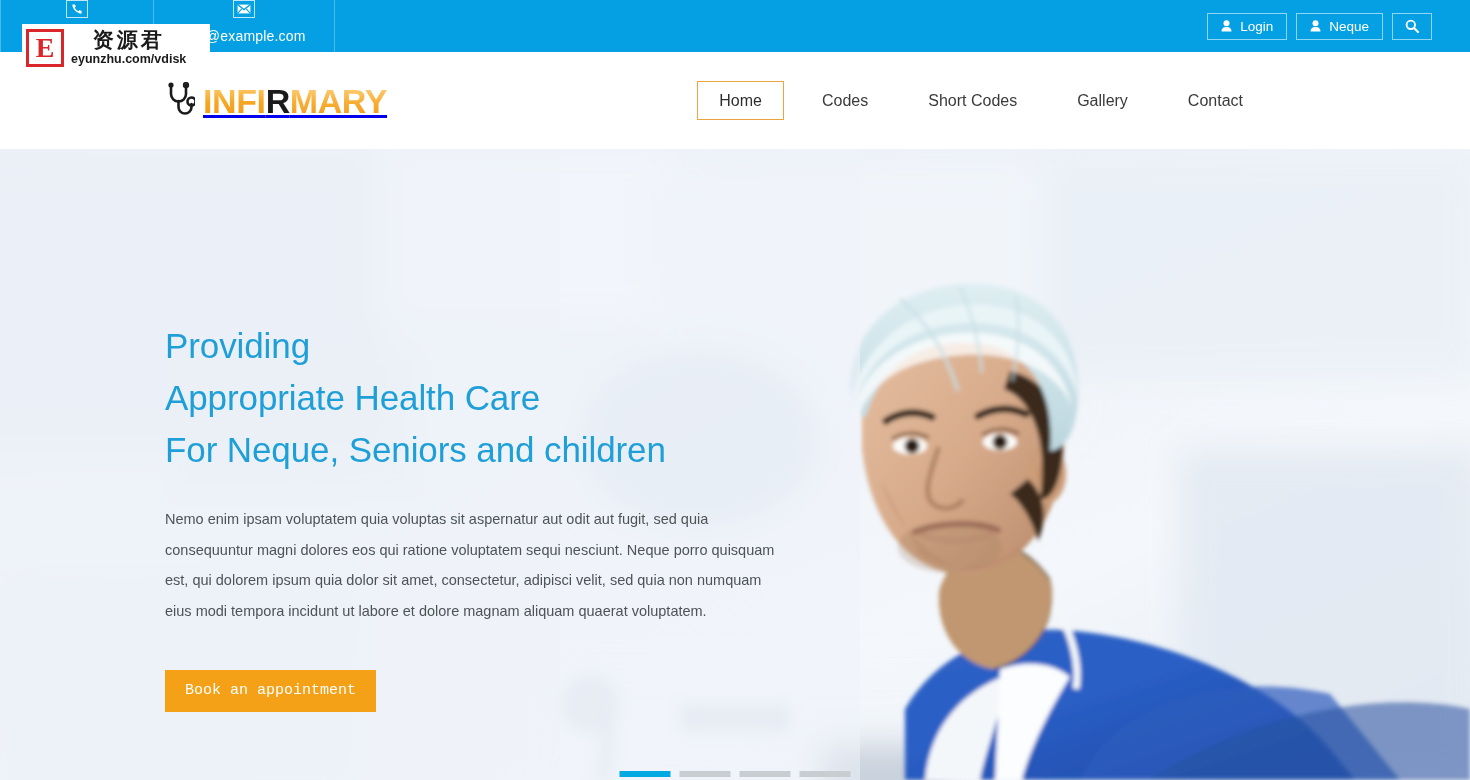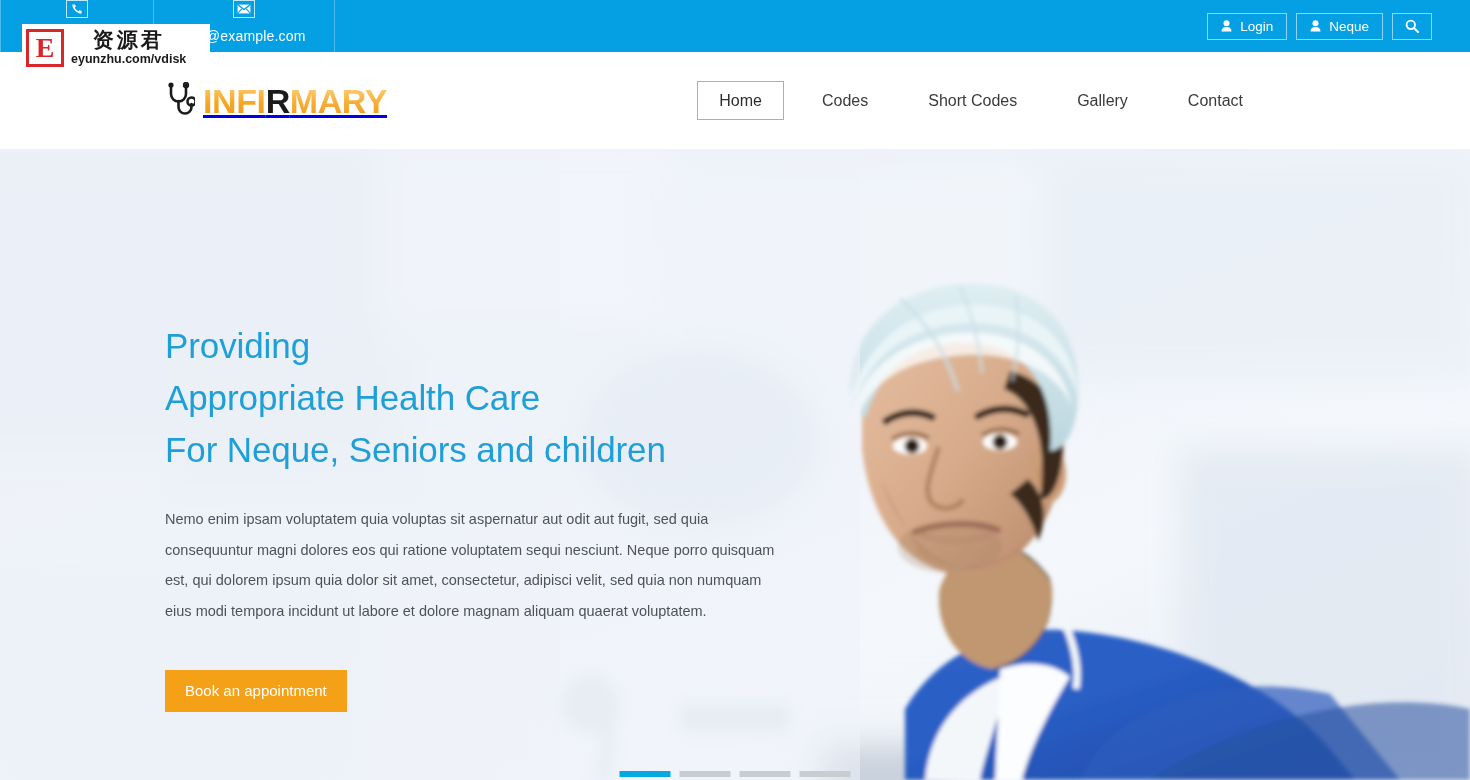--- a/index.html
+++ b/index.html
@@ -213,21 +213,21 @@
     display: inline-block;
     margin-top: 44px;
     padding: 0 20px;
     height: 42px;
     line-height: 42px;
     background: #f5a117;
     color: #ffffff;
     font-size: 15px;
     border: none;
     cursor: pointer;
-    font-family: Liberation Sans, sans-serif;
+    font-family: Liberation Mono, monospace;
     text-align: right;
   }
 
   
   .dots {
     position: absolute;
     left: 50%;
     transform: translateX(-50%);
     bottom: 3px;
     display: flex;

